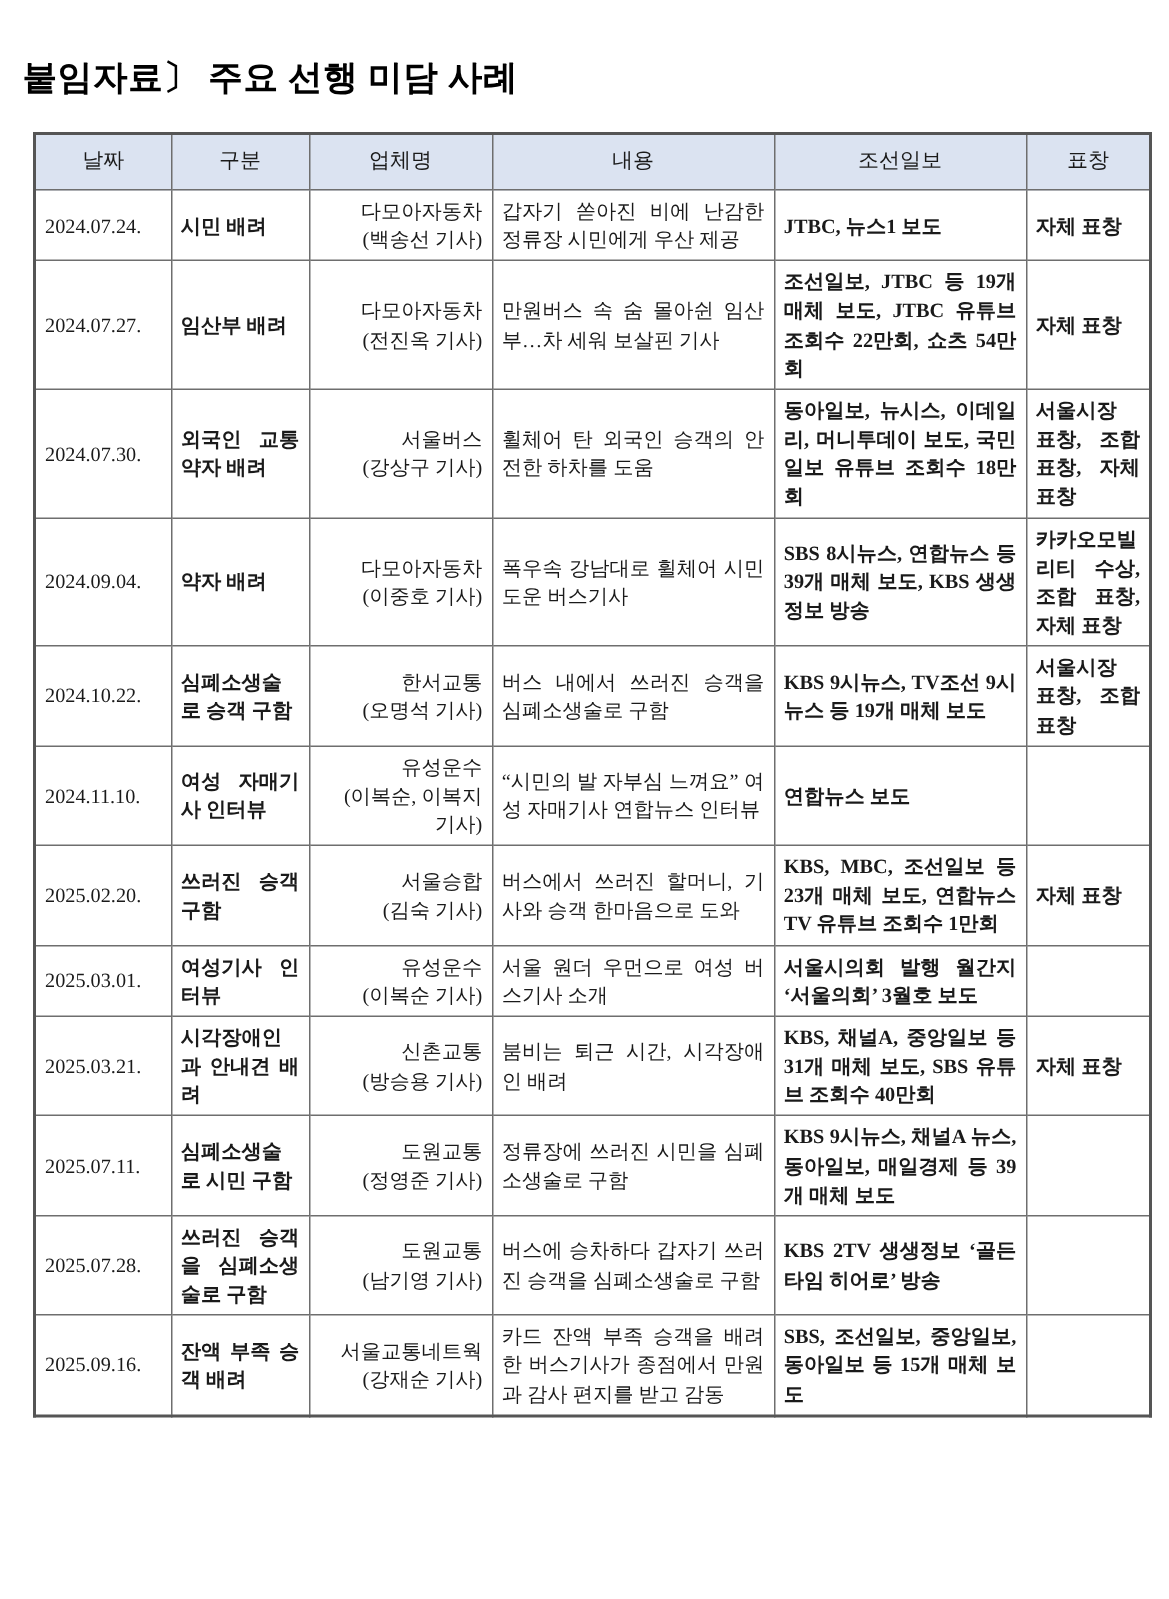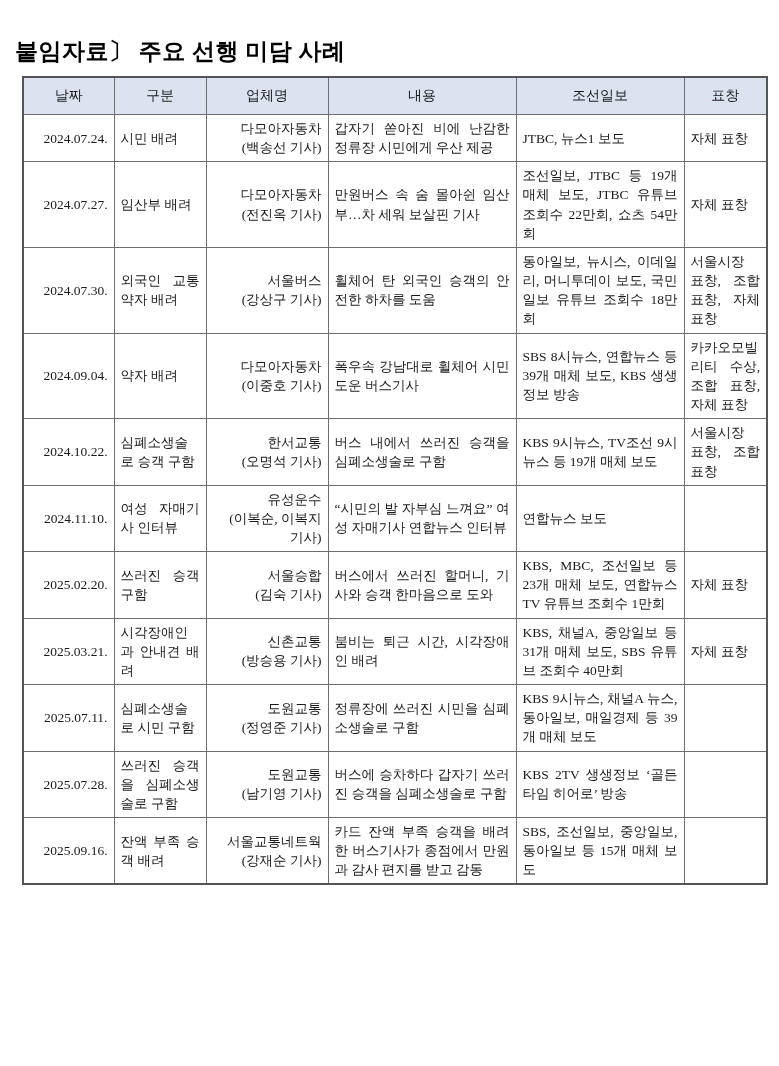--- a/index.html
+++ b/index.html
@@ -21,21 +21,21 @@
     left: 15px;
     top: 36px;
     font-size: 23px;
     font-weight: bold;
     letter-spacing: 0.5px;
     color: #000000;
   }
   table.case-table {
     position: absolute;
     left: 22px;
-    top: 76px;
+    top: 88px;
     width: 744px;
     border-collapse: collapse;
     table-layout: fixed;
     font-size: 13.5px;
     line-height: 1.42;
   }
   table.case-table td, table.case-table th {
     border: 1px solid #6e6e6e;
     padding: 4px 6px;
     vertical-align: middle;
@@ -50,25 +50,26 @@
     height: 28px;
     font-size: 14px;
   }
   col.c-date    { width: 91px;  }
   col.c-cat     { width: 92px;  }
   col.c-comp    { width: 122px; }
   col.c-content { width: 188px; }
   col.c-media   { width: 168px; }
   col.c-award   { width: 83px;  }
   td.cell-date {
-    text-align: right;
+    text-align: left;
     white-space: nowrap;
   }
   td.cell-category, td.cell-media, td.cell-award {
     text-align: justify;
+    font-weight: bold;
   }
   td.cell-content {
     text-align: justify;
   }
   td.cell-company { text-align: right; }
 </style>
 </head>
 <body>
 
 <div class="page">
@@ -166,20 +167,31 @@
           <td class="cell-category">쓰러진 승객 구함</td>
           <td class="cell-company">
             <div>서울승합</div>
             <div>(김숙 기사)</div>
           </td>
           <td class="cell-content">버스에서 쓰러진 할머니, 기사와 승객 한마음으로 도와</td>
           <td class="cell-media">KBS, MBC, 조선일보 등 23개 매체 보도, 연합뉴스TV 유튜브 조회수 1만회</td>
           <td class="cell-award">자체 표창</td>
         </tr>
         <tr>
+          <td class="cell-date">2025.03.01.</td>
+          <td class="cell-category">여성기사 인터뷰</td>
+          <td class="cell-company">
+            <div>유성운수</div>
+            <div>(이복순 기사)</div>
+          </td>
+          <td class="cell-content">서울 원더 우먼으로 여성 버스기사 소개</td>
+          <td class="cell-media">서울시의회 발행 월간지 ‘서울의회’ 3월호 보도</td>
+          <td class="cell-award"></td>
+        </tr>
+        <tr>
           <td class="cell-date">2025.03.21.</td>
           <td class="cell-category">시각장애인과 안내견 배려</td>
           <td class="cell-company">
             <div>신촌교통</div>
             <div>(방승용 기사)</div>
           </td>
           <td class="cell-content">붐비는 퇴근 시간, 시각장애인 배려</td>
           <td class="cell-media">KBS, 채널A, 중앙일보 등 31개 매체 보도, SBS 유튜브 조회수 40만회</td>
           <td class="cell-award">자체 표창</td>
         </tr>

